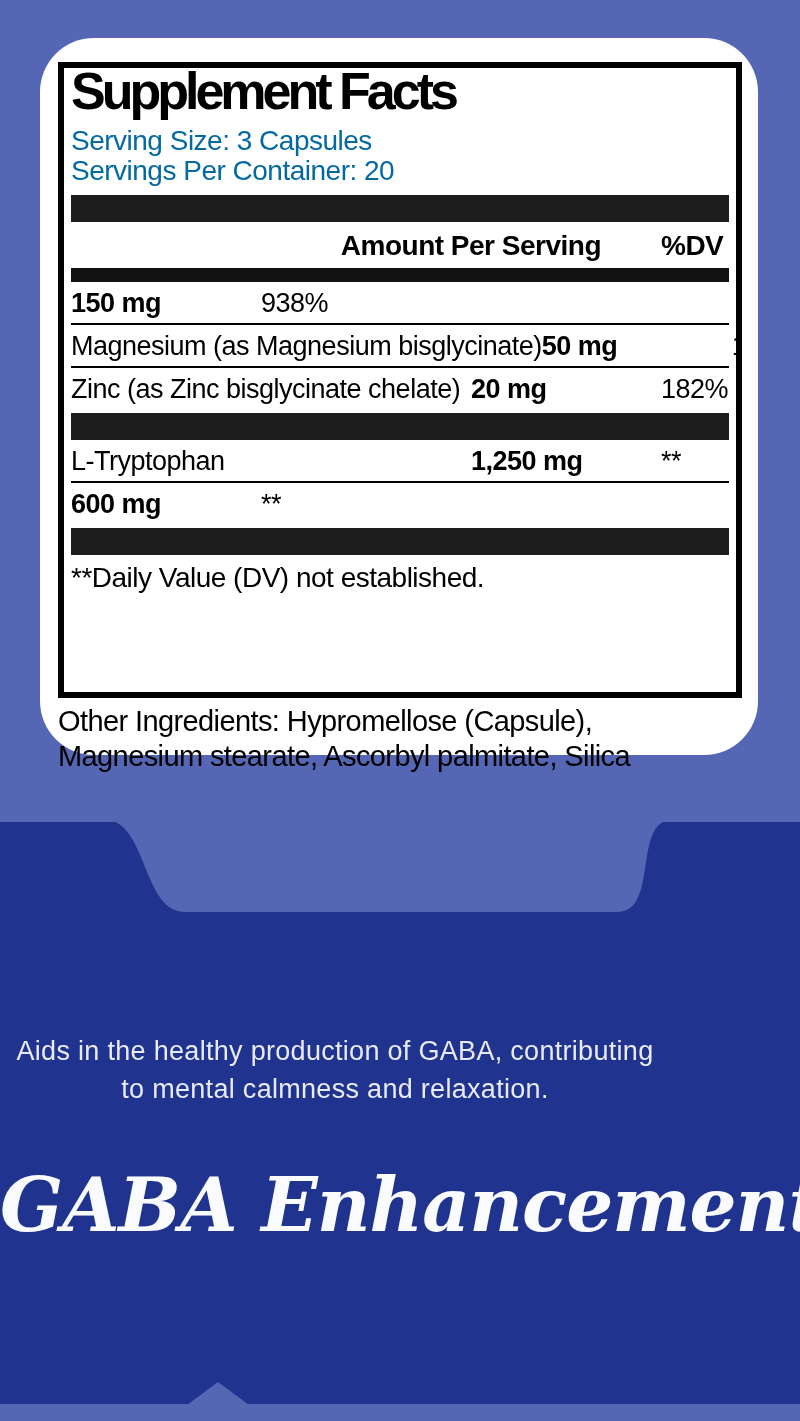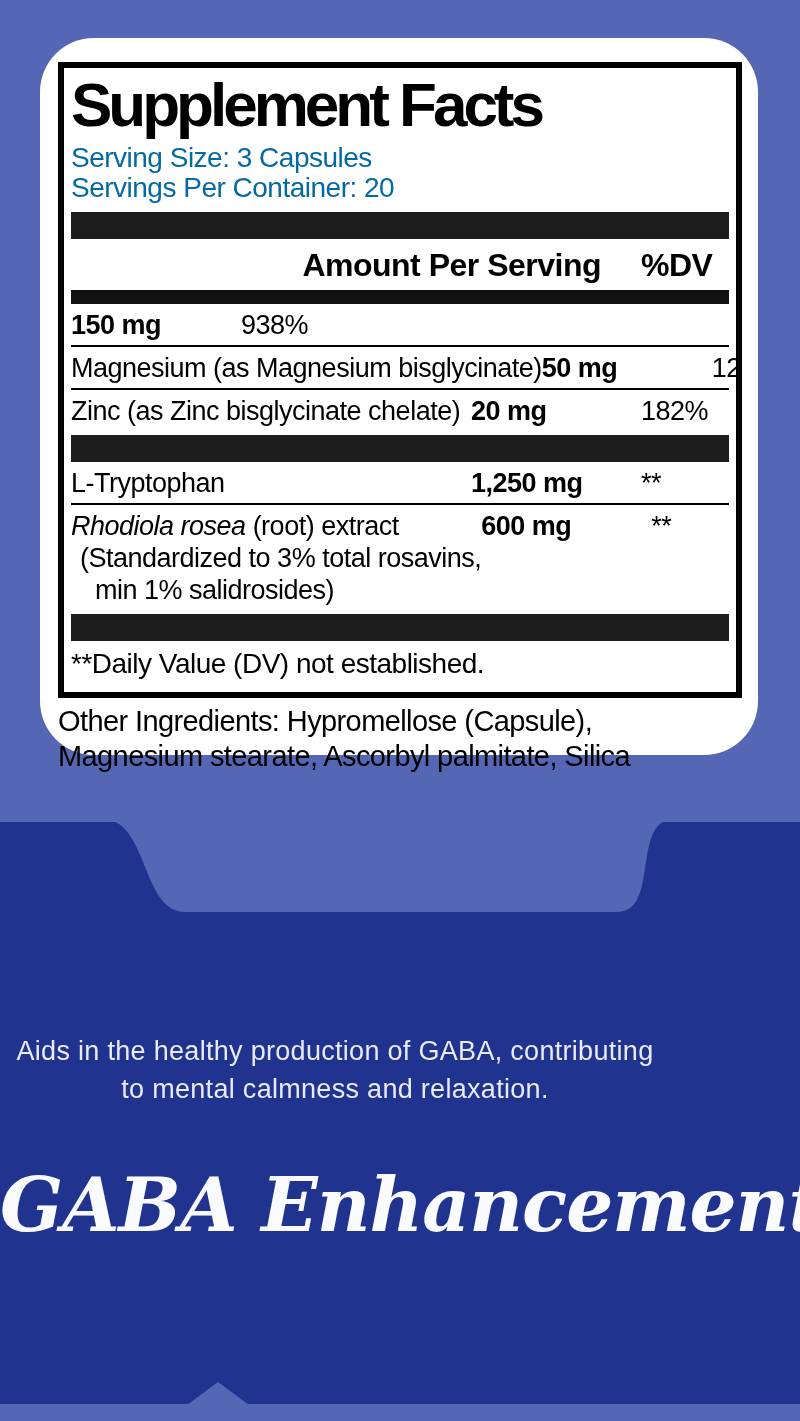--- a/index.html
+++ b/index.html
@@ -20,38 +20,38 @@
   
   .facts-box {
     position:absolute; left:18px; top:24px;
     width:684px; height:636px;
     border:6px solid #000;
     padding:0 7px;
     background:#fff;
     overflow:hidden;
   }
   .sf-title {
-    font-size:62px; font-weight:bold; letter-spacing:-4px;
-    line-height:0.92; padding-top:8px; color:#000;
+    font-size:52px; font-weight:bold; letter-spacing:-4px;
+    line-height:0.92; padding-top:0; color:#000;
     white-space:nowrap;
   }
   .serving-line {
     font-size:28px; line-height:30px; letter-spacing:-0.5px; color:#0369a1;
   }
   .serving-block { margin-top:10px; }
   .bar-thick { height:27px; background:#1d1d1d; margin-top:9px; }
   .bar-mid   { height:14px; background:#121212; }
 
   .hdr-row {
     display:flex; align-items:flex-end;
-    font-weight:bold; font-size:32px; letter-spacing:-0.5px;
+    font-weight:bold; font-size:28px; letter-spacing:-0.5px;
     padding:8px 0 6px 0; color:#000;
   }
   .hdr-amt { flex:1; text-align:right; }
-  .col-dv  { width:128px; padding-left:40px; flex-shrink:0; text-align:left; }
+  .col-dv  { width:128px; padding-left:60px; flex-shrink:0; text-align:left; }
 
   .row {
     display:flex; align-items:flex-start;
     font-size:27px; letter-spacing:-0.5px; color:#000;
     padding:5px 0 4px 0; line-height:32px;
   }
   .row.sep { border-top:2px solid #000; }
   .col-name { flex:1; white-space:nowrap; }
   .col-amt  { width:130px; text-align:left; flex-shrink:0; white-space:nowrap;font-weight:bold; }
   .sub-line  { padding-left:9px;  white-space:nowrap; }
@@ -145,25 +145,20 @@
 
     <div class="bar-thick" style="margin-top:4px;"></div>
 
     <div class="row">
       <div class="col-name">L-Tryptophan</div>
       <div class="col-amt">1,250 mg</div>
       <div class="col-dv">**</div>
     </div>
 
     <div class="row sep">
-      <div class="col-name">
-        <div><span class="it">Rhodiola rosea</span><span> (root) extract</span></div>
-        <div class="sub-line">(Standardized to 3% total rosavins,</div>
-        <div class="sub-line2">min 1% salidrosides)</div>
-      </div>
       <div class="col-amt">600 mg</div>
       <div class="col-dv">**</div>
     </div>
 
     <div class="bar-thick" style="margin-top:4px;"></div>
 
     <div class="footnote">**Daily Value (DV) not established.</div>
   </div>
 
   <div class="other-ingredients">Other Ingredients: Hypromellose (Capsule), Magnesium stearate, Ascorbyl palmitate, Silica</div>

